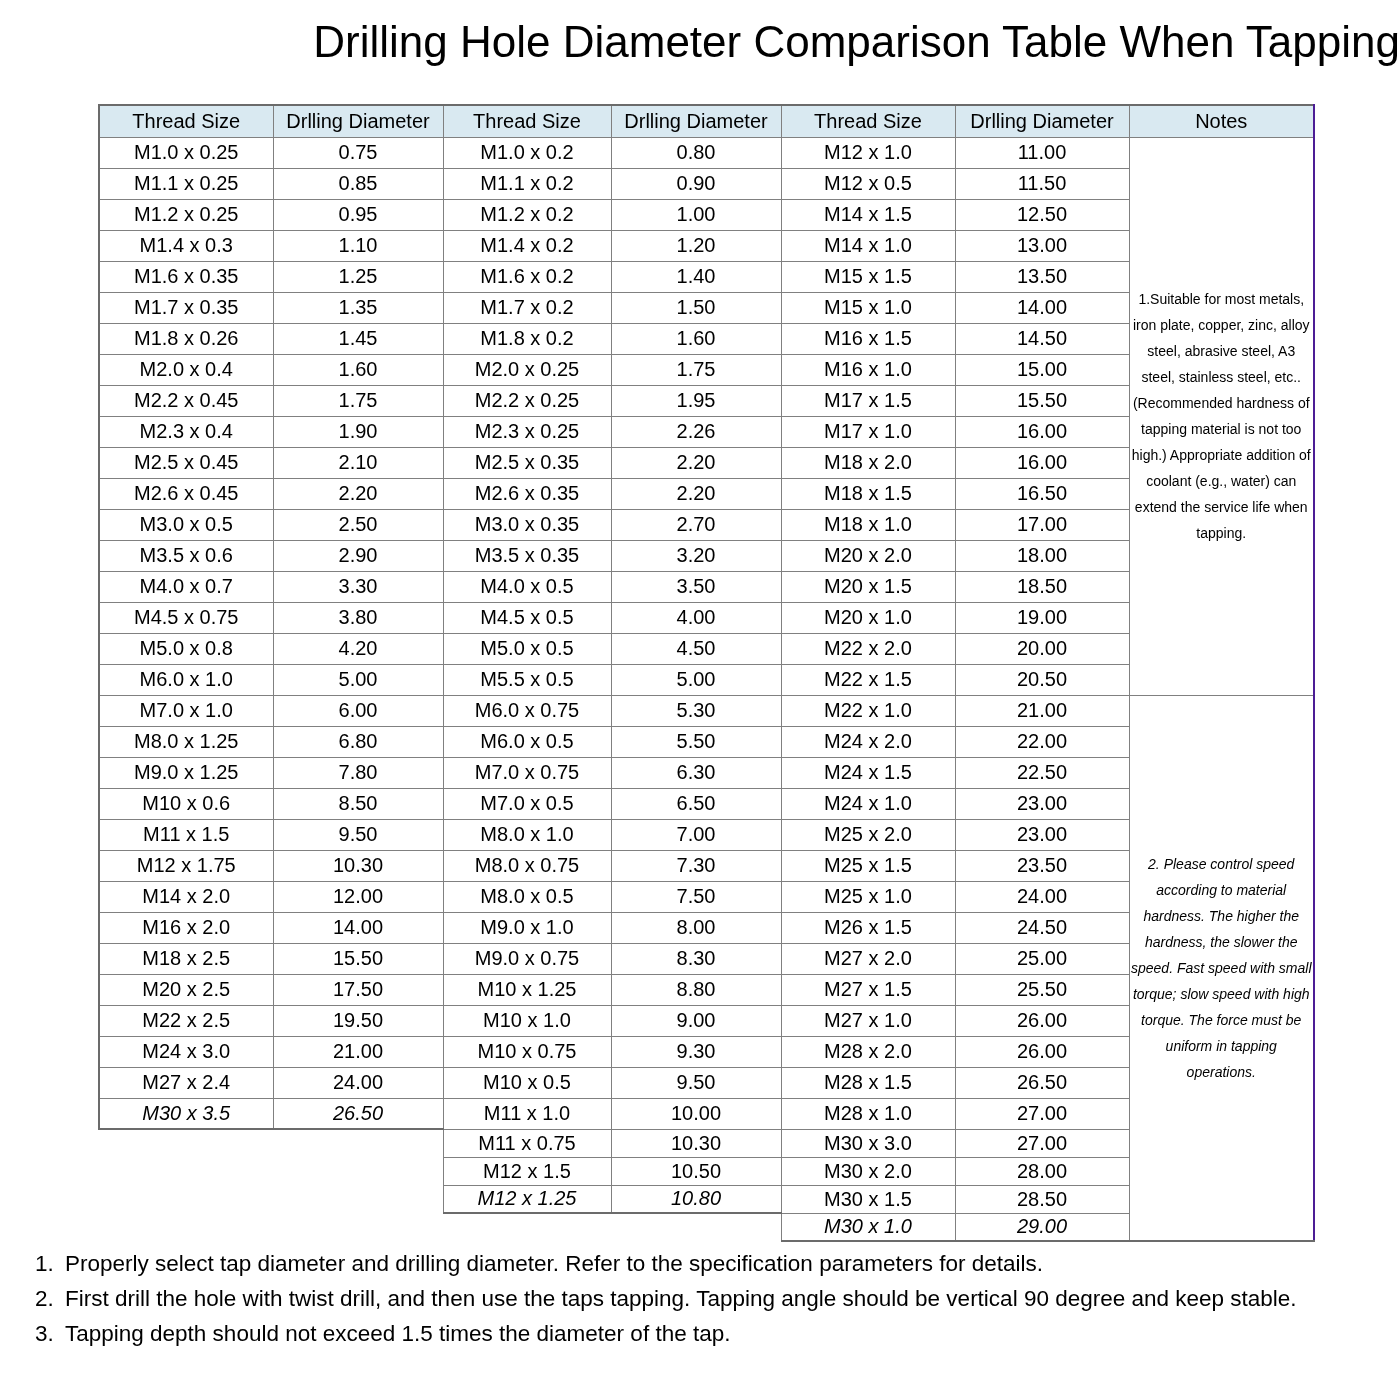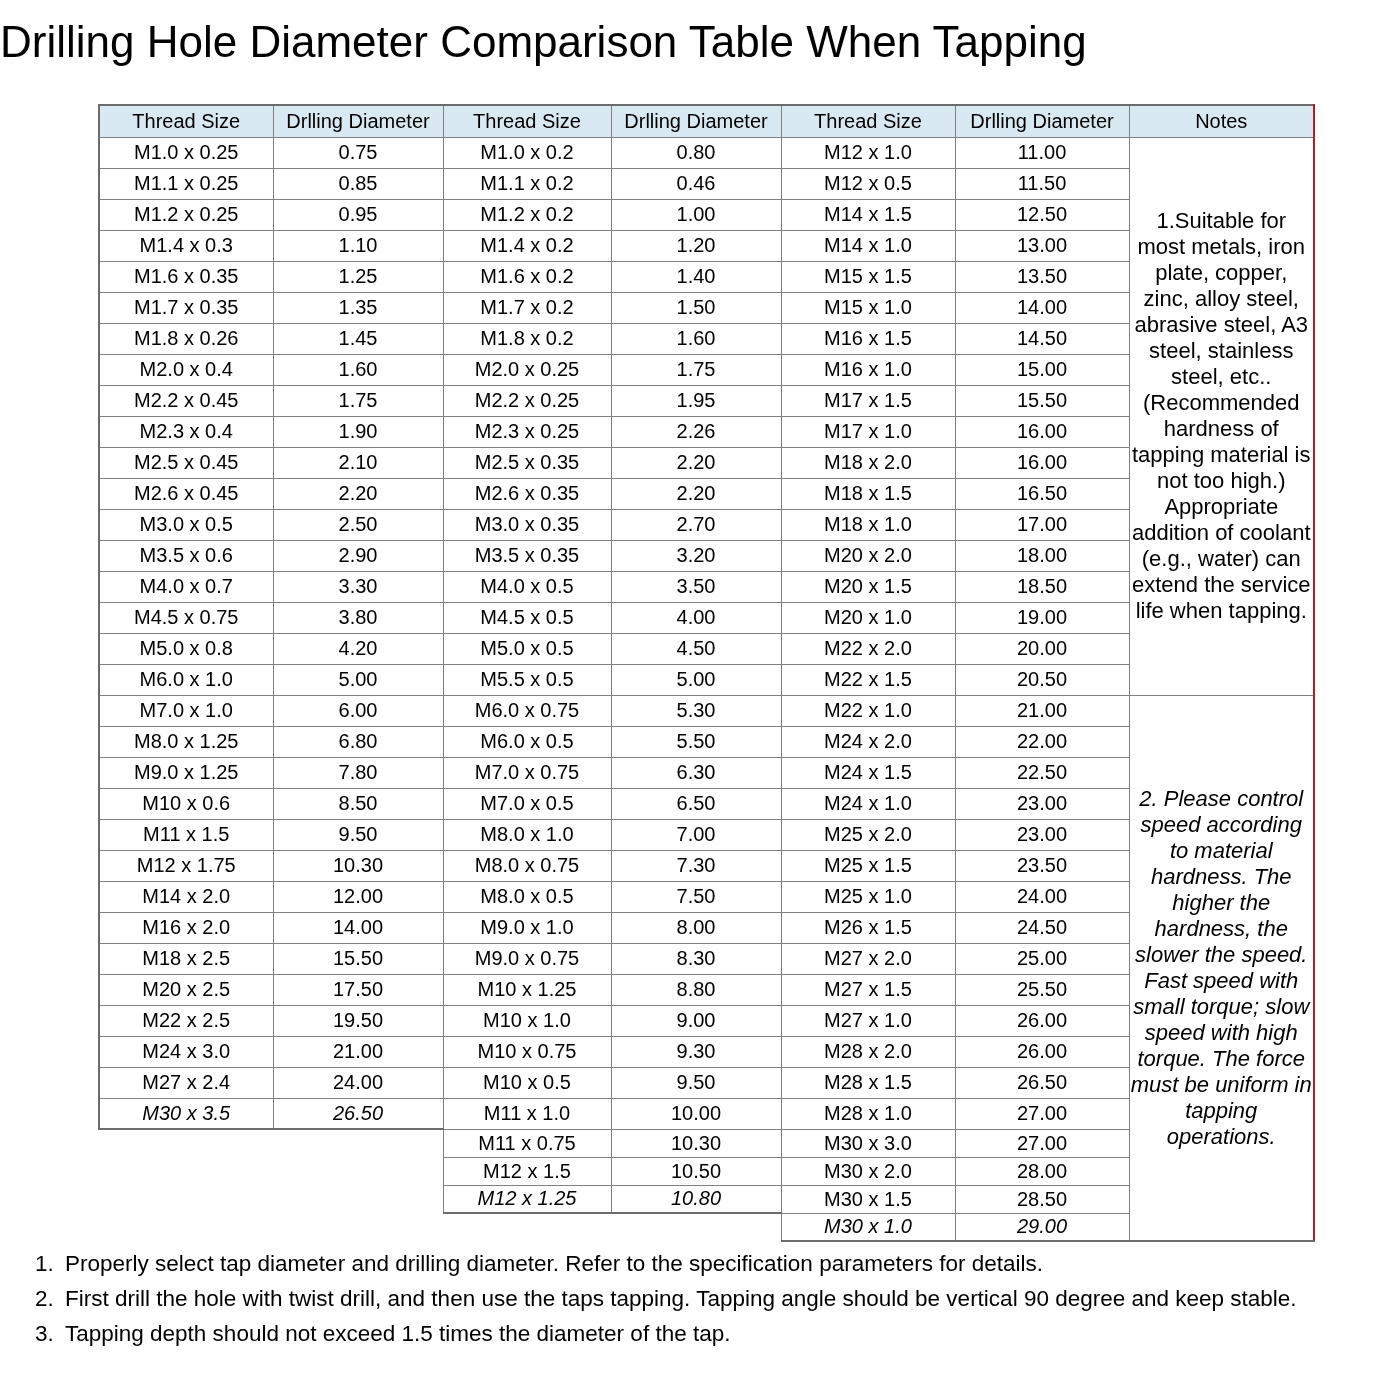--- a/index.html
+++ b/index.html
@@ -4,21 +4,21 @@
 <style>
   html,body { margin:0; padding:0; background:#ffffff; }
   body {
     width:1400px; height:1400px; position:relative;
     font-family:"Liberation Sans", sans-serif; color:#000;
     -webkit-font-smoothing:antialiased;
   }
   .page { position:absolute; inset:0; }
   h1.title {
     position:absolute; top:16px; left:0; width:100%;
-    margin:0; text-align:left;
+    margin:0; text-align:right;
     font-size:44px; font-weight:400; line-height:52px; color:#000;
     white-space:nowrap;
   }
   table.tap-table {
     position:absolute; left:98px; top:104px;
     width:1215px; table-layout:fixed; border-collapse:collapse;
   }
   col.c0 { width:174px; } col.c1 { width:170px; } col.c2 { width:168px; }
   col.c3 { width:170px; } col.c4 { width:174px; } col.c5 { width:174px; }
   col.c6 { width:185px; }
@@ -26,26 +26,26 @@
     border:1px solid #808080; text-align:center; vertical-align:middle;
     padding:0; font-size:20px; font-weight:400; color:#000;
     overflow:hidden;
   }
   thead tr { height:32px; }
   th { background:#d9e9f1; }
   tr.tall { height:31px; }
   tr.short { height:28px; }
   td.ghost { border:none; background:#ffffff; }
   td.notes {
-    font-size:22px; line-height:26px; padding:0 1px;
+    font-size:14px; line-height:26px; padding:0 1px;
     vertical-align:middle;
   }
   .edge-left   { border-left:2px solid #6b6b6b; }
   .edge-top    { border-top:2px solid #6b6b6b; }
-  .edge-right  { border-right:2px solid #b91c1c; }
+  .edge-right  { border-right:2px solid #4c1d95; }
   .edge-bottom { border-bottom:2px solid #6b6b6b;font-style:italic; }
   .footnotes { position:absolute; left:35px; top:1252px; width:1340px; }
   .footnote { display:flex; font-size:22.5px; line-height:24px; margin-bottom:11px; }
   .fn-num { flex:0 0 30px; text-align:left; }
   .fn-text { flex:1; text-align:left; }
 </style>
 </head>
 <body>
 
 <div class="page">
@@ -79,21 +79,21 @@
           <td>M1.0 x 0.2</td>
           <td>0.80</td>
           <td>M12 x 1.0</td>
           <td>11.00</td>
           <td rowspan="18" class="notes edge-right">1.Suitable for most metals, iron plate, copper, zinc, alloy steel, abrasive steel, A3 steel, stainless steel, etc..(Recommended hardness of tapping material is not too high.) Appropriate addition of coolant (e.g., water) can extend the service life when tapping.</td>
         </tr>
         <tr class="tall">
           <td class="edge-left">M1.1 x 0.25</td>
           <td>0.85</td>
           <td>M1.1 x 0.2</td>
-          <td>0.46</td>
+          <td>0.90</td>
           <td>M12 x 0.5</td>
           <td>11.50</td>
         </tr>
         <tr class="tall">
           <td class="edge-left">M1.2 x 0.25</td>
           <td>0.95</td>
           <td>M1.2 x 0.2</td>
           <td>1.00</td>
           <td>M14 x 1.5</td>
           <td>12.50</td>

